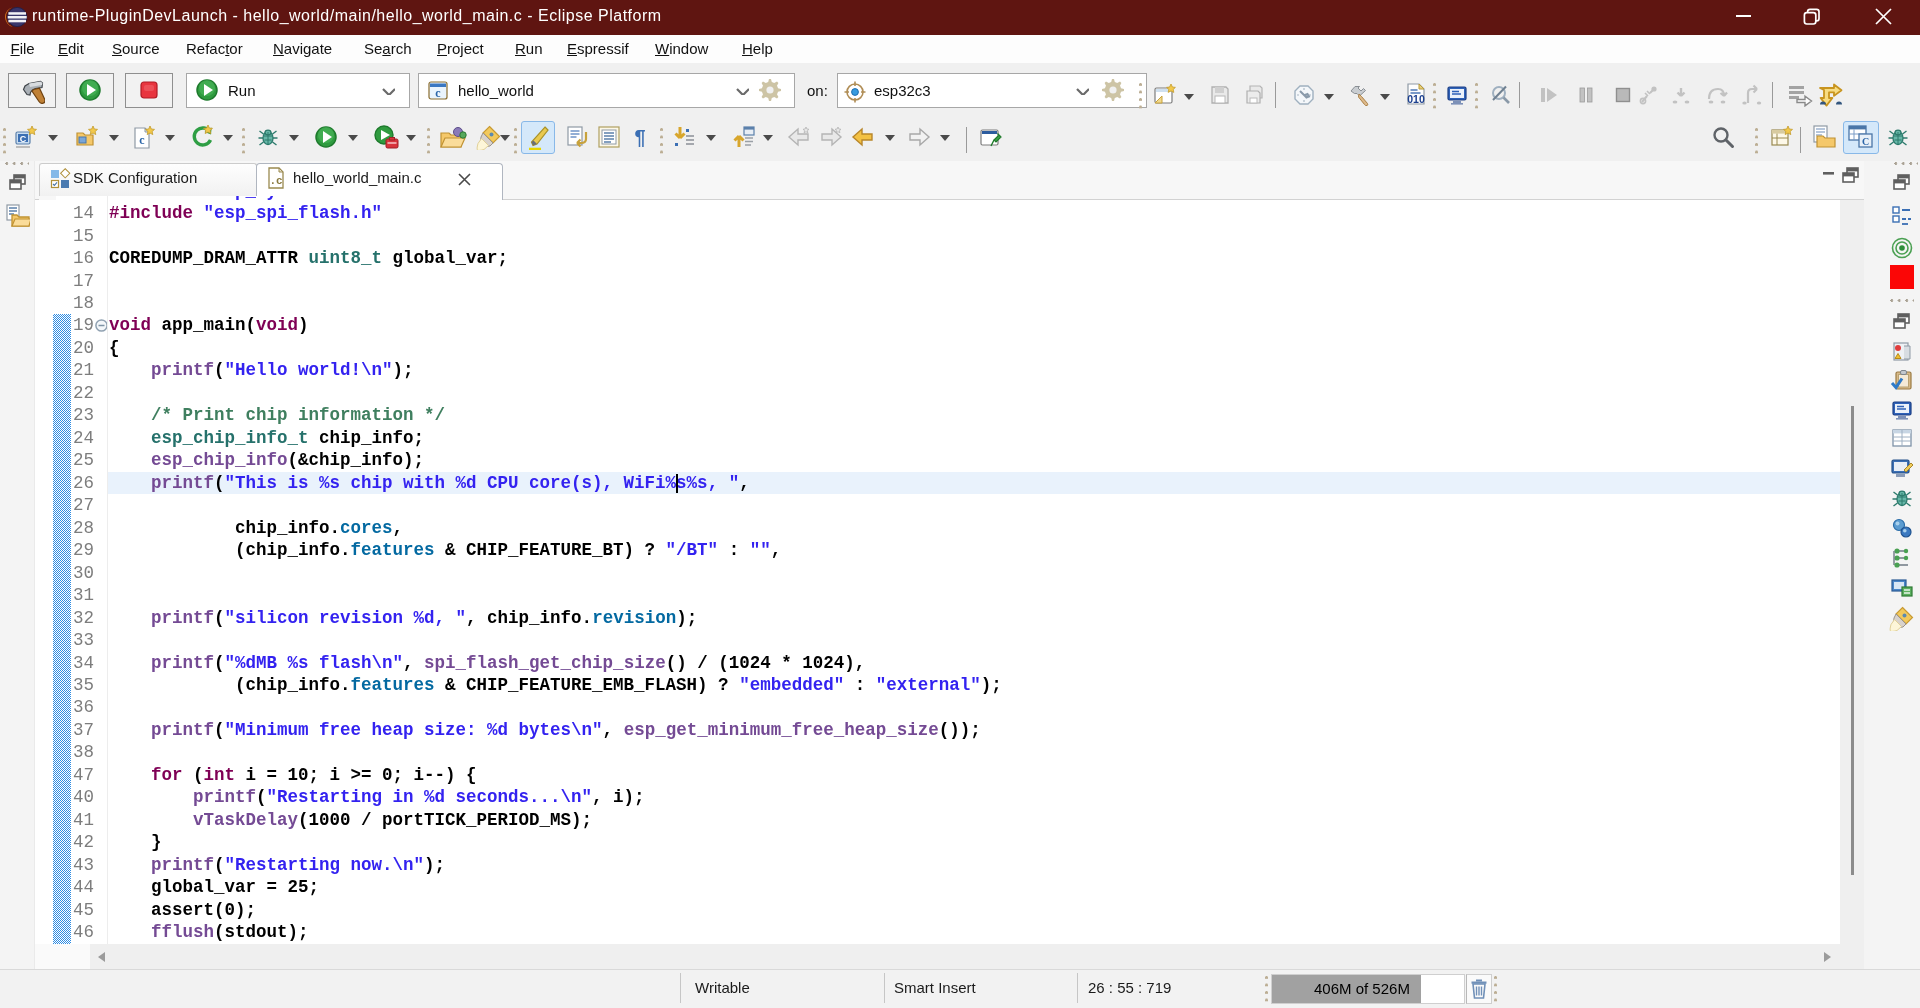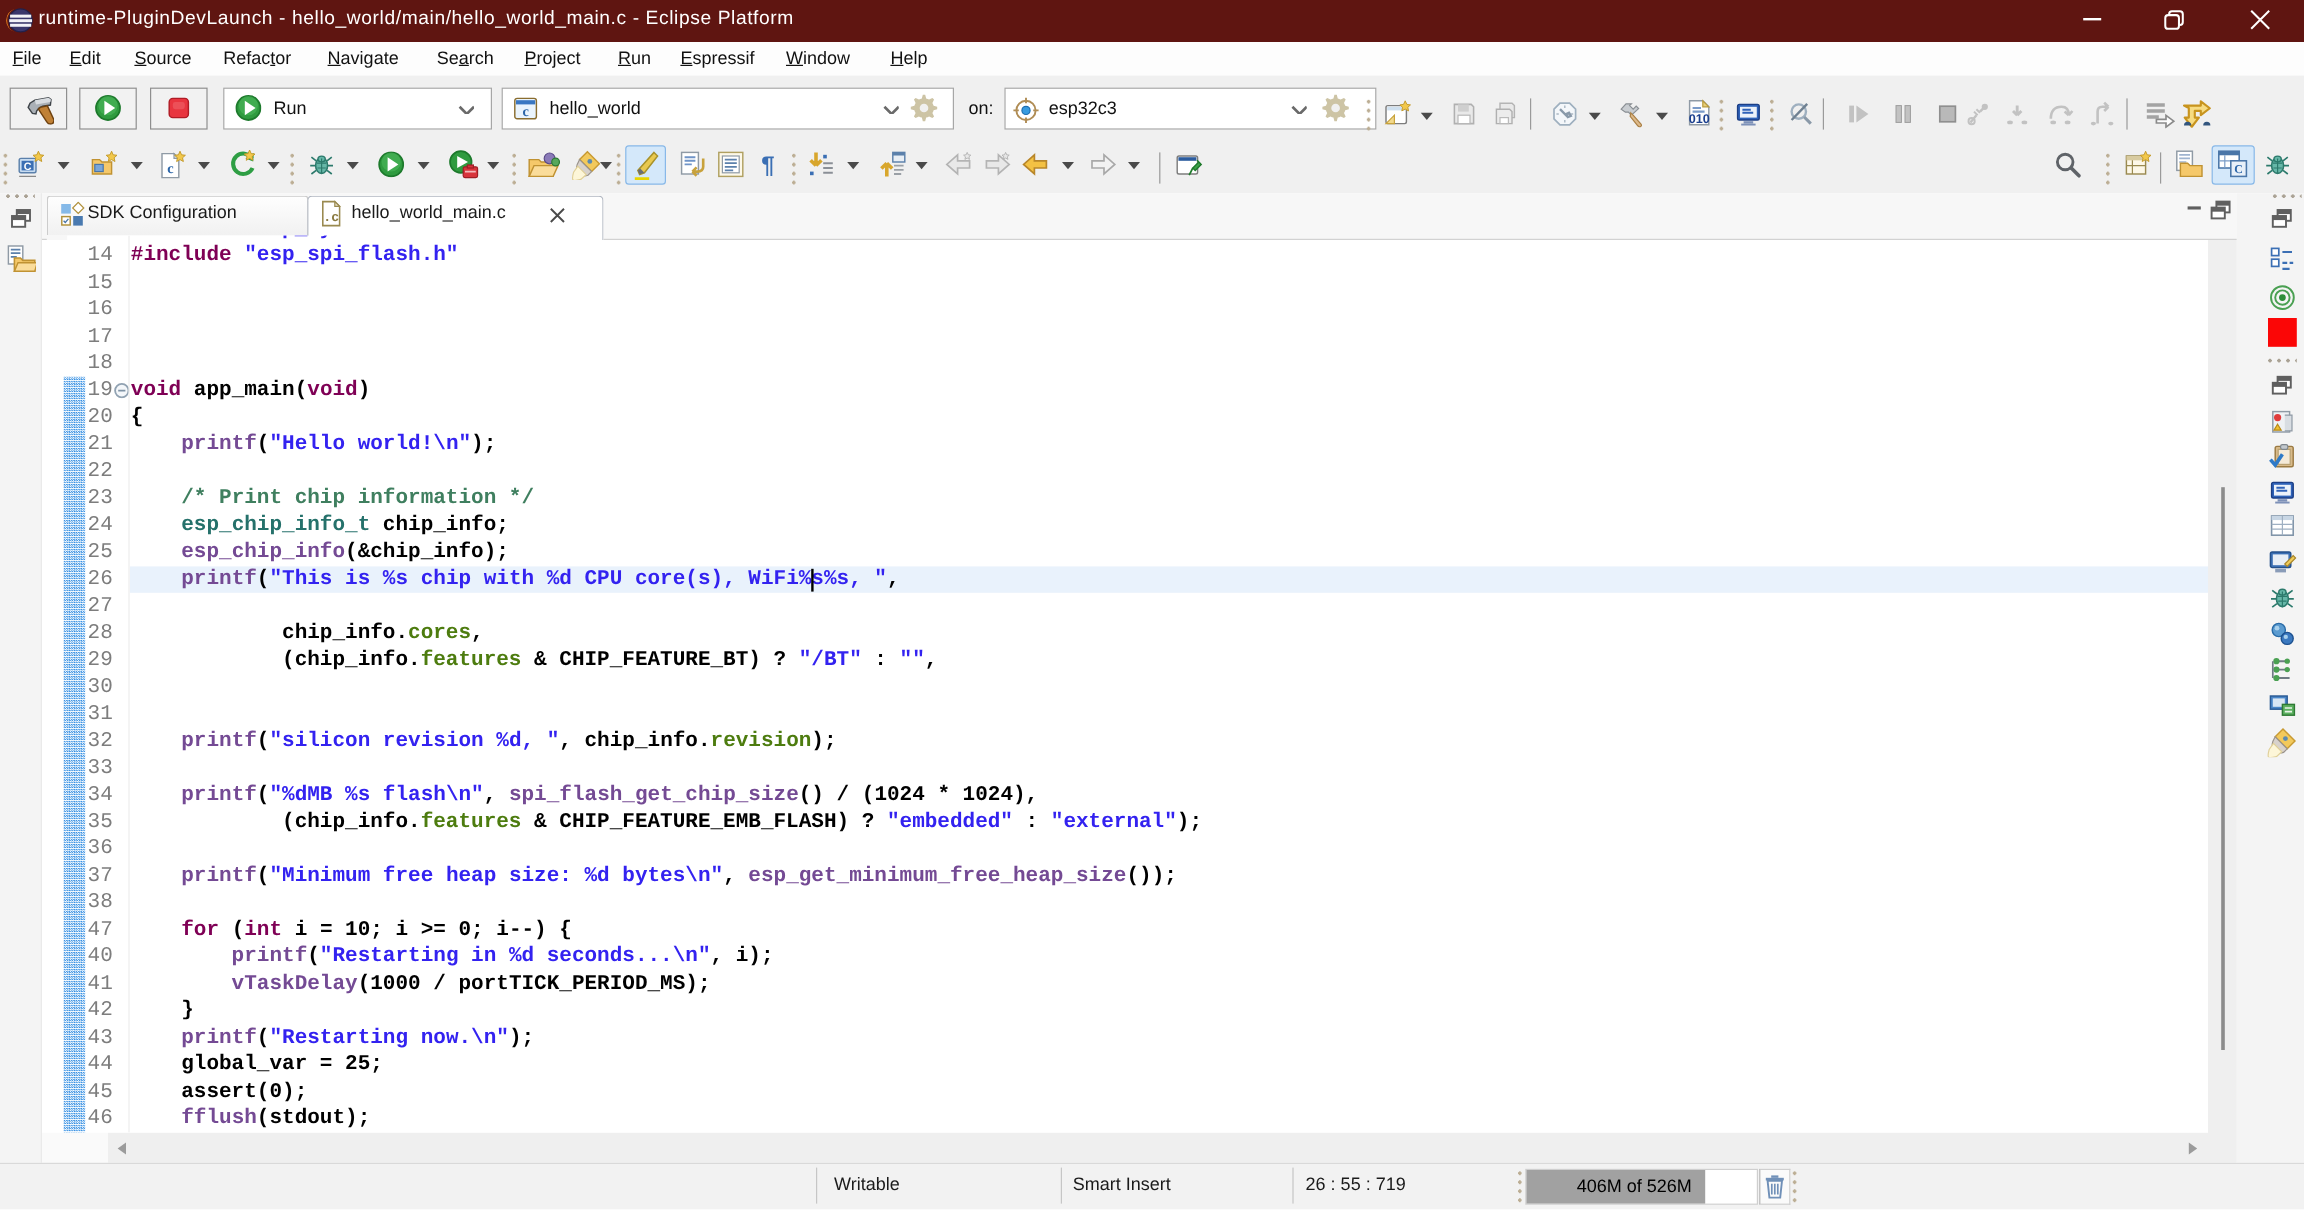--- a/index.html
+++ b/index.html
@@ -37,21 +37,21 @@
 #hcorner{left:35px;top:944px;width:55px;height:25px;background:#fafafa}
 .cl{position:absolute;left:0;width:1805px;font-family:"Liberation Mono",monospace;
  font-size:17.5px;line-height:22.47px;white-space:pre;color:#000;font-weight:bold}
 .ln{position:absolute;left:10px;width:32px;text-align:right;font-family:"Liberation Mono",monospace;
  font-size:17.5px;line-height:22.47px;color:#7d7d7d}
 .kw{color:#7f0055;font-weight:bold}
 .str{color:#3322f0}
 .com{color:#3f7f5f}
 .fn{color:#744a94}
 .typ{color:#25716b}
-.fld{color:#4d7c0f}
+.fld{color:#0369a1}
 .bld{font-weight:bold}
 #curline{left:56px;top:275.6px;width:1749px;height:22.5px;background:#e9f2fc}
 #caret{position:absolute;width:2px;height:19px;background:#000}
 
 #status{left:0;top:969px;width:1920px;height:39px;background:#f2f2f2;border-top:1px solid #d9d9d9}
 .st{position:absolute;top:9px;font-size:15px;color:#1b1b1b}
 .stsep{position:absolute;top:3px;height:30px;width:1px;background:#c6c6c6}
 </style></head><body>
 <div id="root">
 <div class="abs" id="title">
@@ -475,20 +475,21 @@
 <div class="ln" style="top:680.2px">44</div>
 <div class="ln" style="top:702.7px">45</div>
 <div class="ln" style="top:725.1px">46</div>
 <svg class="abs" style="left:42.5px;top:123.4px" width="13" height="13">
         <circle cx="6.5" cy="6.5" r="5.6" fill="#f4f7fa" stroke="#91a2b2" stroke-width="1.5"></circle>
         <path d="M3.5 6.5 h6" stroke="#7f93a5" stroke-width="1.5"></path>
       </svg>
 <div class="abs" style="left:54.5px;top:0;width:1px;height:748px;background:#ededed"></div>
 <div class="cl" style="left:57px;top:-16.4px"><span class="kw">#include</span> <span class="str">"esp_system.h"</span></div>
 <div class="cl" style="left:57px;top:6.1px"><span class="kw">#include</span> <span class="str">"esp_spi_flash.h"</span></div>
+<div class="cl" style="left:57px;top:51.0px">COREDUMP_DRAM_ATTR <span class="typ">uint8_t</span> global_var;</div>
 <div class="cl" style="left:57px;top:118.4px"><span class="kw">void</span> <span class="bld">app_main</span>(<span class="kw">void</span>)</div>
 <div class="cl" style="left:57px;top:140.9px">{</div>
 <div class="cl" style="left:57px;top:163.4px">    <span class="fn">printf</span>(<span class="str">"Hello world!\n"</span>);</div>
 <div class="cl" style="left:57px;top:208.3px">    <span class="com">/* Print chip information */</span></div>
 <div class="cl" style="left:57px;top:230.8px">    <span class="typ">esp_chip_info_t</span> chip_info;</div>
 <div class="cl" style="left:57px;top:253.3px">    <span class="fn">esp_chip_info</span>(&amp;chip_info);</div>
 <div class="cl" style="left:57px;top:275.7px">    <span class="fn">printf</span>(<span class="str">"This is %s chip with %d CPU core(s), WiFi%s%s, "</span>,</div>
 <div class="cl" style="left:57px;top:320.7px">            chip_info.<span class="fld">cores</span>,</div>
 <div class="cl" style="left:57px;top:343.1px">            (chip_info.<span class="fld">features</span> &amp; CHIP_FEATURE_BT) ? <span class="str">"/BT"</span> : <span class="str">""</span>,</div>
 <div class="cl" style="left:57px;top:410.6px">    <span class="fn">printf</span>(<span class="str">"silicon revision %d, "</span>, chip_info.<span class="fld">revision</span>);</div>

